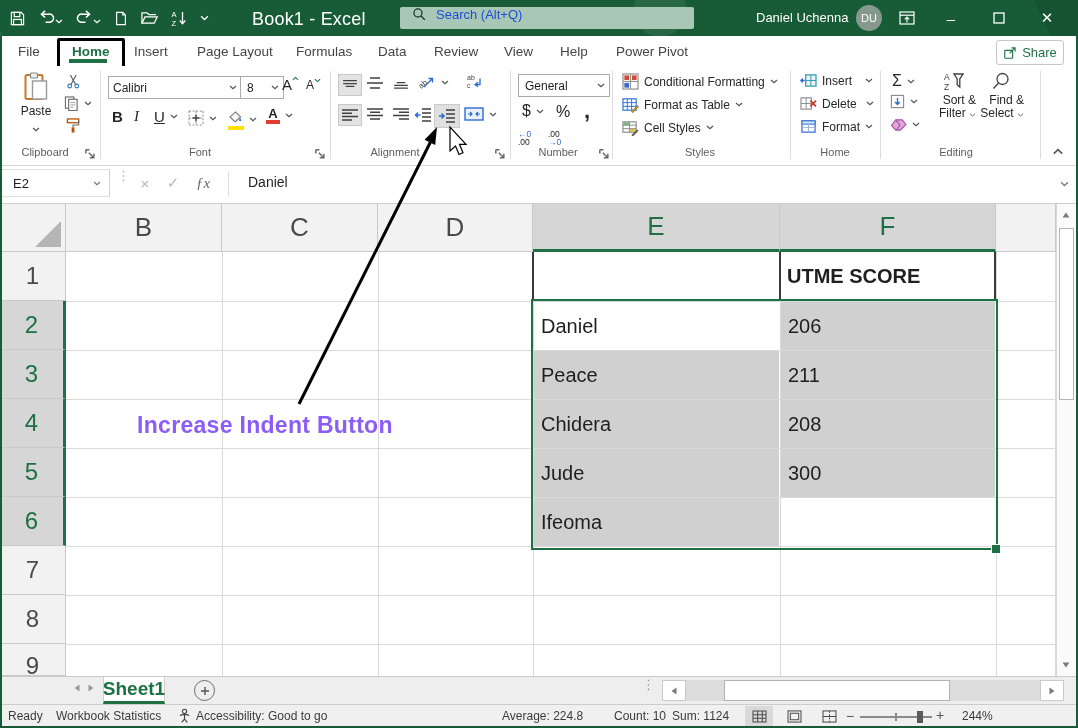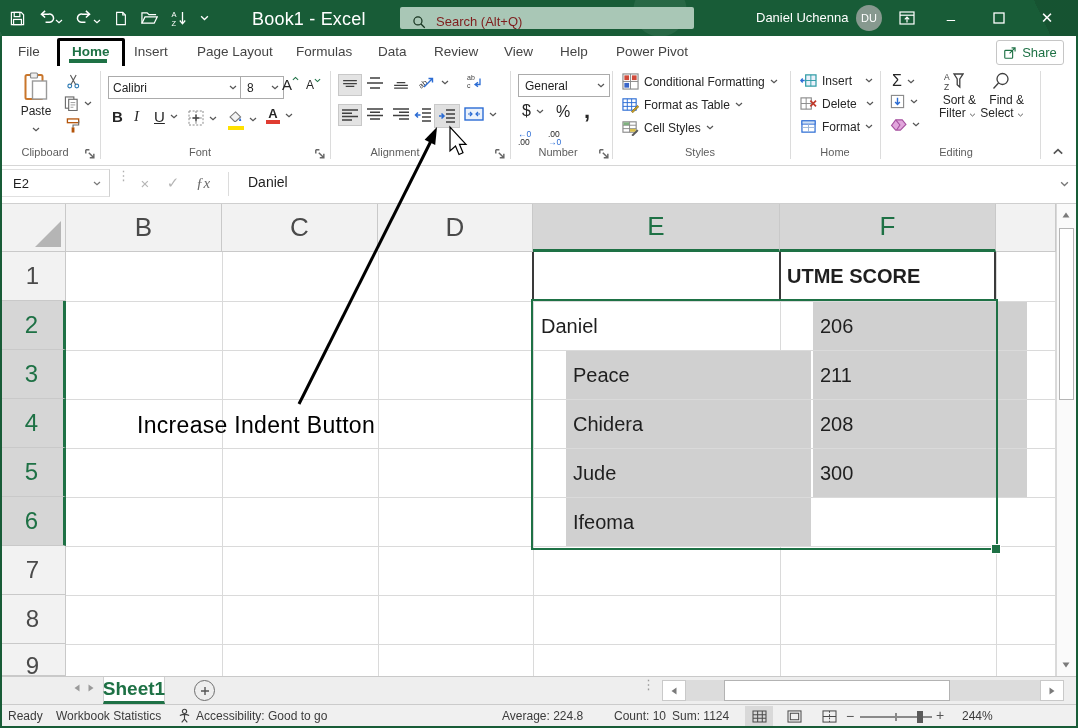--- a/index.html
+++ b/index.html
@@ -11,21 +11,21 @@
   
   .titlebar{left:0;top:0;width:1078px;height:36px;background:#185c37;color:#fff;
     background-image:
       linear-gradient(65deg, rgba(255,255,255,0.05) 0 2px, transparent 2px 9px),
       linear-gradient(245deg, rgba(0,0,0,0.10) 0 40px, transparent 40px),
       radial-gradient(circle at 660px 10px, rgba(255,255,255,0.07) 0 26px, transparent 27px);}
   .qat{left:10px;top:0;height:36px;display:flex;align-items:center;gap:13px;color:#fff;}
   .qat .ic{color:#fff;}
   .title-text{top:9px;left:252px;font-size:18px;color:#fff;letter-spacing:.2px;}
   .searchbox{left:400px;top:7px;width:294px;height:22px;background:#a9c7b6;border-radius:2px;
-             display:flex;align-items:flex-end;color:#7f1d1d;font-size:13px;}
+             display:flex;align-items:flex-start;color:#1d4ed8;font-size:13px;}
   .searchbox .ic{margin:0 10px 0 12px;color:#16331f;}
   .user-name{top:10px;left:756px;font-size:13px;color:#fff;}
   .avatar{left:856px;top:5px;width:26px;height:26px;border-radius:50%;background:#87998f;
           color:#fff;font-size:11px;display:flex;align-items:center;justify-content:center;}
   .winbtn{top:0;height:36px;width:34px;display:flex;align-items:center;justify-content:center;color:#fff;font-size:15px;}
 
   
   .tabrow{left:0;top:36px;width:1078px;height:30px;background:#fff;}
   .rtab{top:0;height:30px;display:flex;align-items:center;font-size:13.5px;color:#444;padding:0 4px;}
   .rtab.active{color:#1e7145;font-weight:bold;}
@@ -65,21 +65,21 @@
        display:flex;align-items:center;justify-content:center;color:#4a4a4a;box-sizing:border-box;}
   .colhdr{font-size:26px;height:48px;top:0;}
   .rowhdr{font-size:24px;width:66px;left:0;}
   .hdr.sel{background:#d6d6d6;color:#1e7145;}
   .colhdr.sel{border-bottom:3px solid #1e7145;}
   .rowhdr.sel{border-right:3px solid #1e7145;}
   .corner{left:0;top:0;width:66px;height:48px;background:#f2f2f2;border-right:1px solid #c9c9c9;border-bottom:1px solid #c9c9c9;box-sizing:border-box;}
   .corner:after{content:"";position:absolute;right:4px;bottom:4px;border-left:26px solid transparent;border-bottom:26px solid #b5b5b5;}
   .gline{background:#dadada;}
   .cell{display:flex;align-items:center;padding-left:7px;font-size:20px;color:#1f1f1f;box-sizing:border-box;}
-  .cell.gray{background:#d0d0d0;margin-left:32px;}
+  .cell.gray{background:#d0d0d0;}
   .cell.bold{font-weight:bold;}
   .tblv{top:48px;width:2px;height:49px;background:#3a3a3a;}
   .selbox{left:531px;top:95px;width:463px;height:247px;border:2.5px solid #1e7145;box-sizing:content-box;}
   .fillhandle{left:991px;top:340px;width:8px;height:8px;background:#1e7145;border:1.5px solid #fff;}
   .vscroll{left:1056px;top:0;width:20px;height:472px;background:#fafafa;border-left:1px solid #d9d9d9;box-sizing:border-box;}
   .vthumb{left:1059px;top:24px;width:15px;height:172px;background:#fff;border:1px solid #b5b5b5;box-sizing:border-box;}
   .scrarrow{color:#7a7a7a;}
 
   
   .sheetbar{left:0;top:676px;width:1078px;height:28px;background:#eeeeee;border-top:1px solid #c9c9c9;box-sizing:border-box;}
@@ -100,21 +100,21 @@
   .sb{top:4px;}
   .viewbtn{top:1px;width:28px;height:20px;display:flex;align-items:center;justify-content:center;color:#555;}
   .viewbtn.on{background:#d9d9d9;}
   .zoomline{top:11px;height:1.5px;background:#8a8a8a;}
   .ztick{top:8px;width:1.5px;height:8px;background:#8a8a8a;}
   .zthumb{top:6px;width:6px;height:12px;background:#5a5a5a;}
   .bottomstrip{left:0;top:726px;width:1078px;height:2px;background:#185c37;}
   .sideedge{top:36px;width:2px;height:692px;background:#185c37;}
 
   .overlay{left:0;top:0;width:1078px;height:728px;pointer-events:none;}
-  .annot-text{left:137px;top:412px;font-size:23px;font-weight:400;color:#000000;letter-spacing:.3px;}
+  .annot-text{left:137px;top:412px;font-size:23px;font-weight:700;color:#8b5cf6;letter-spacing:.3px;}
 </style>
 </head>
 <body>
 
 <svg width="0" height="0" style="position:absolute">
 <defs>
 <symbol id="i-chev" viewBox="0 0 8 5">
         <path d="M1 1 L4 3.8 L7 1" fill="none" stroke="currentColor" stroke-width="1.2"></path>
       </symbol>
 <symbol id="i-chevup" viewBox="0 0 8 5">

